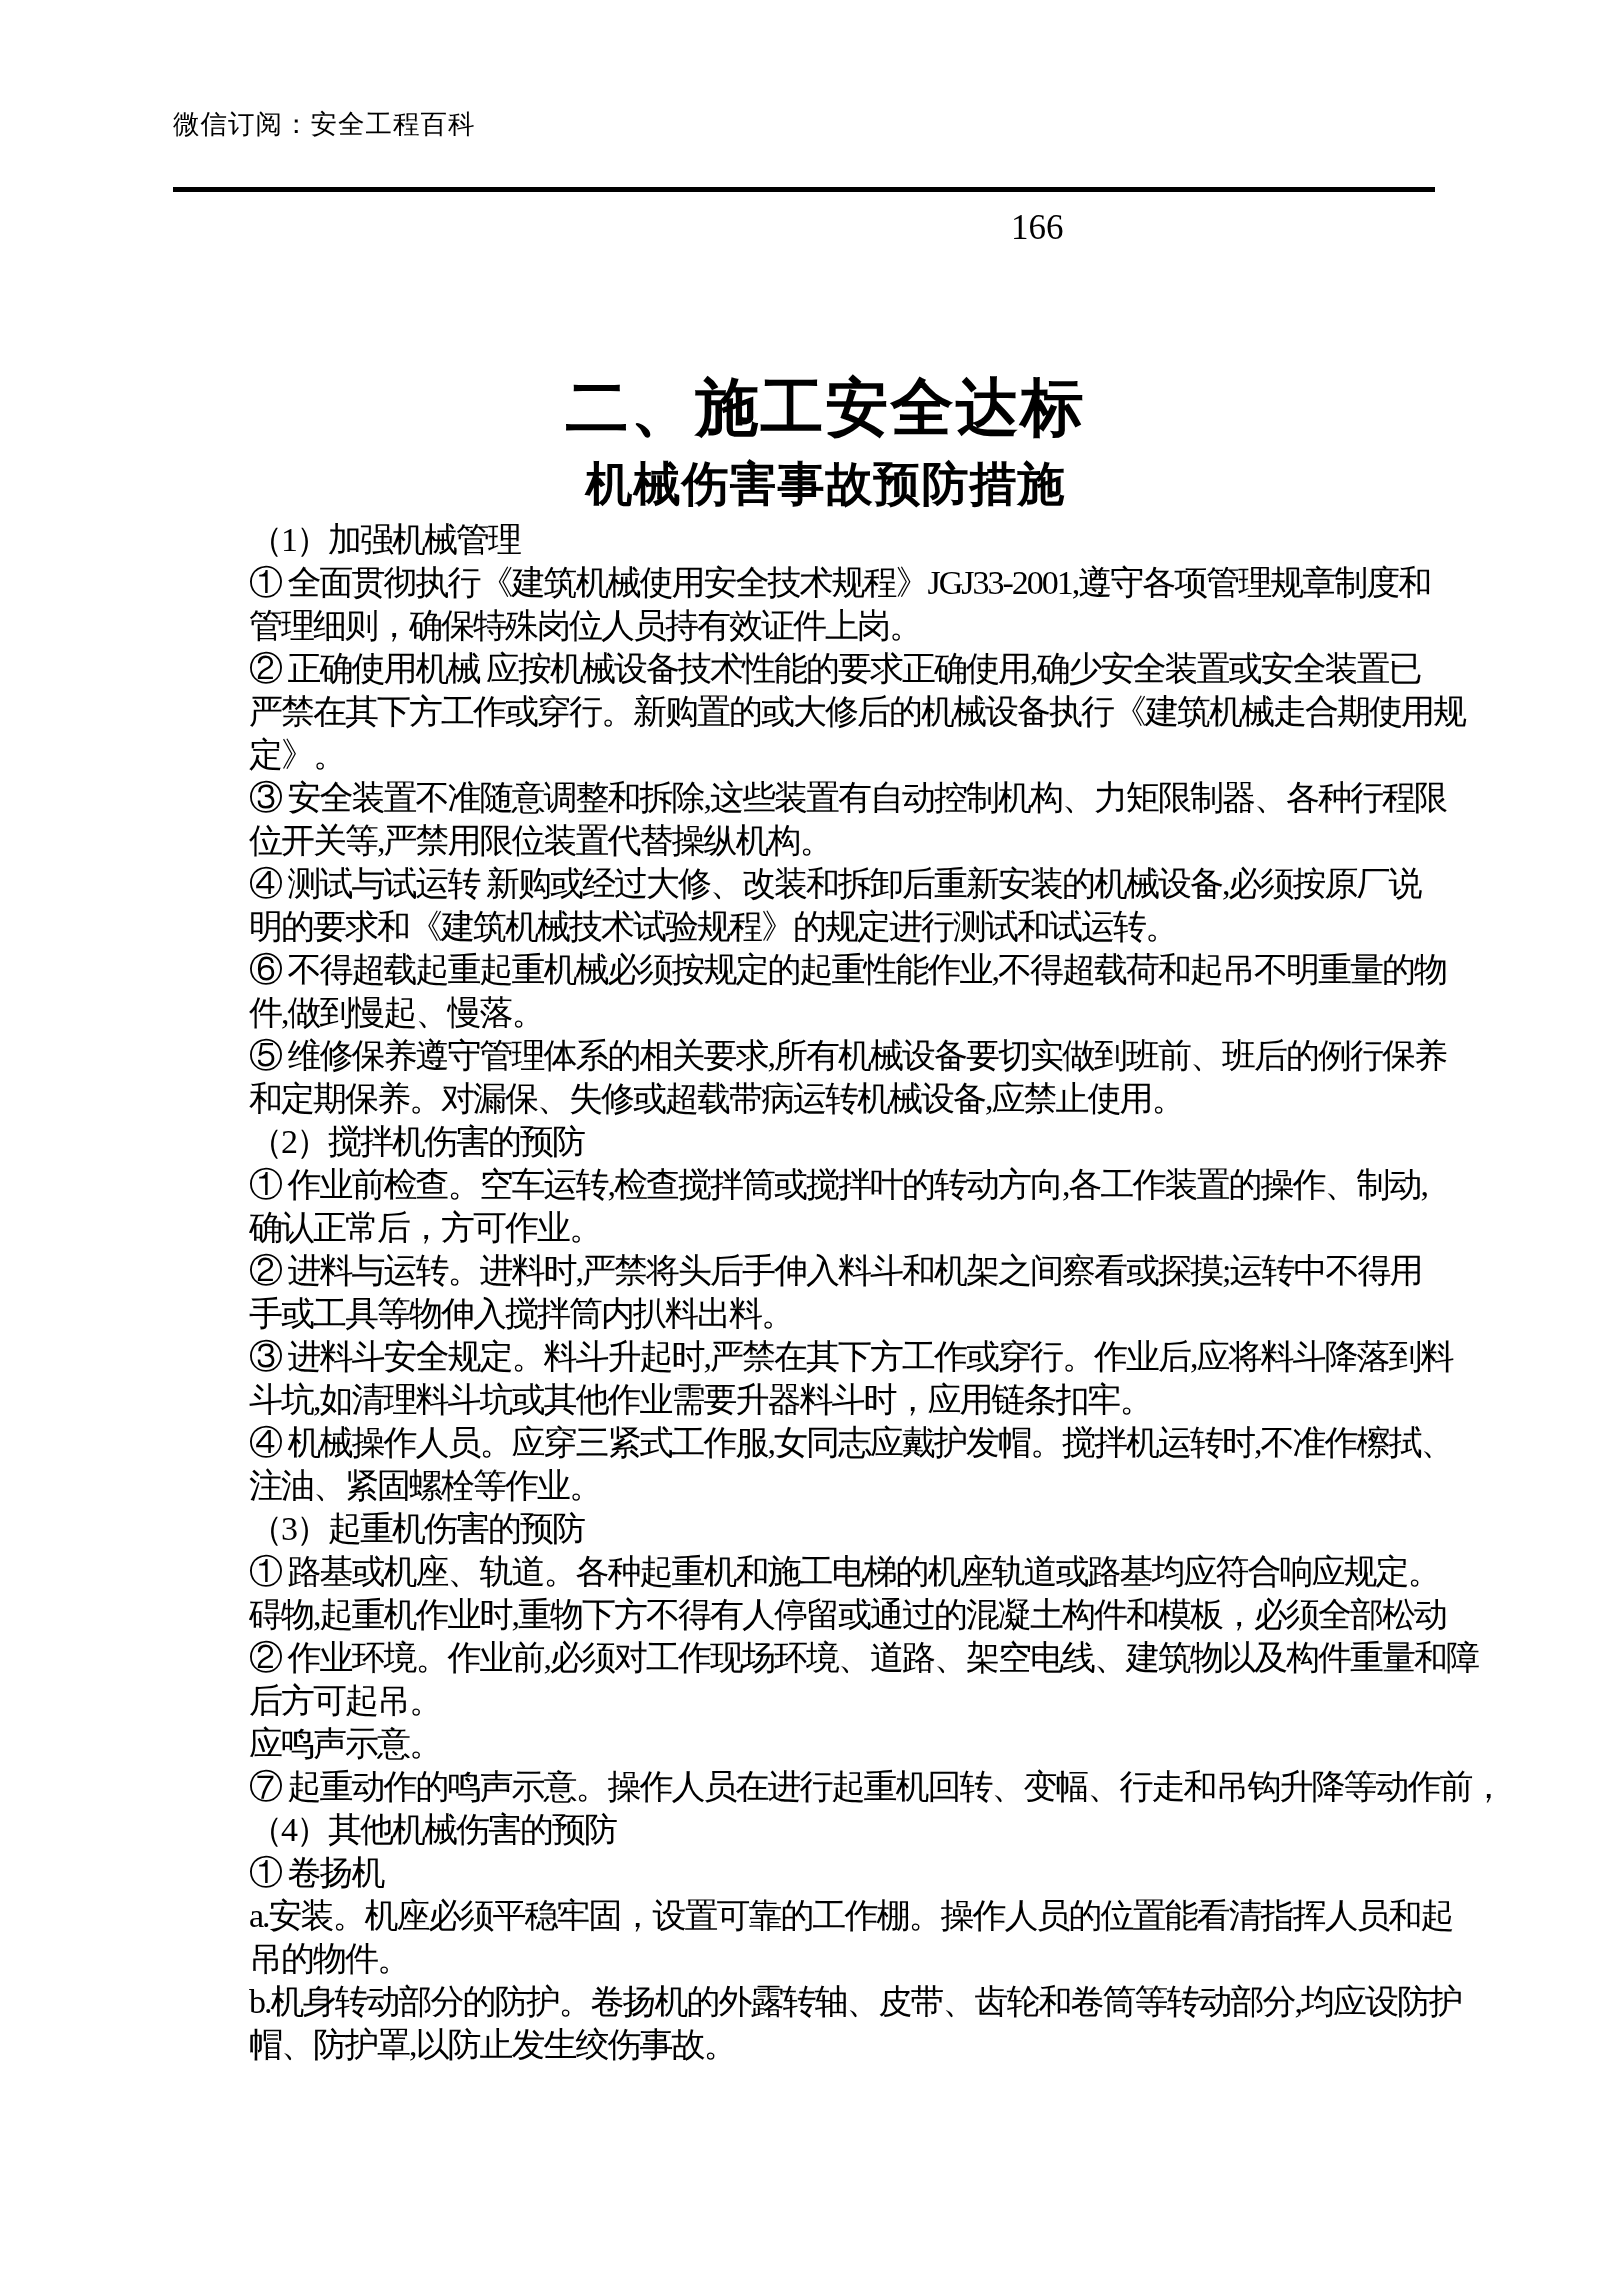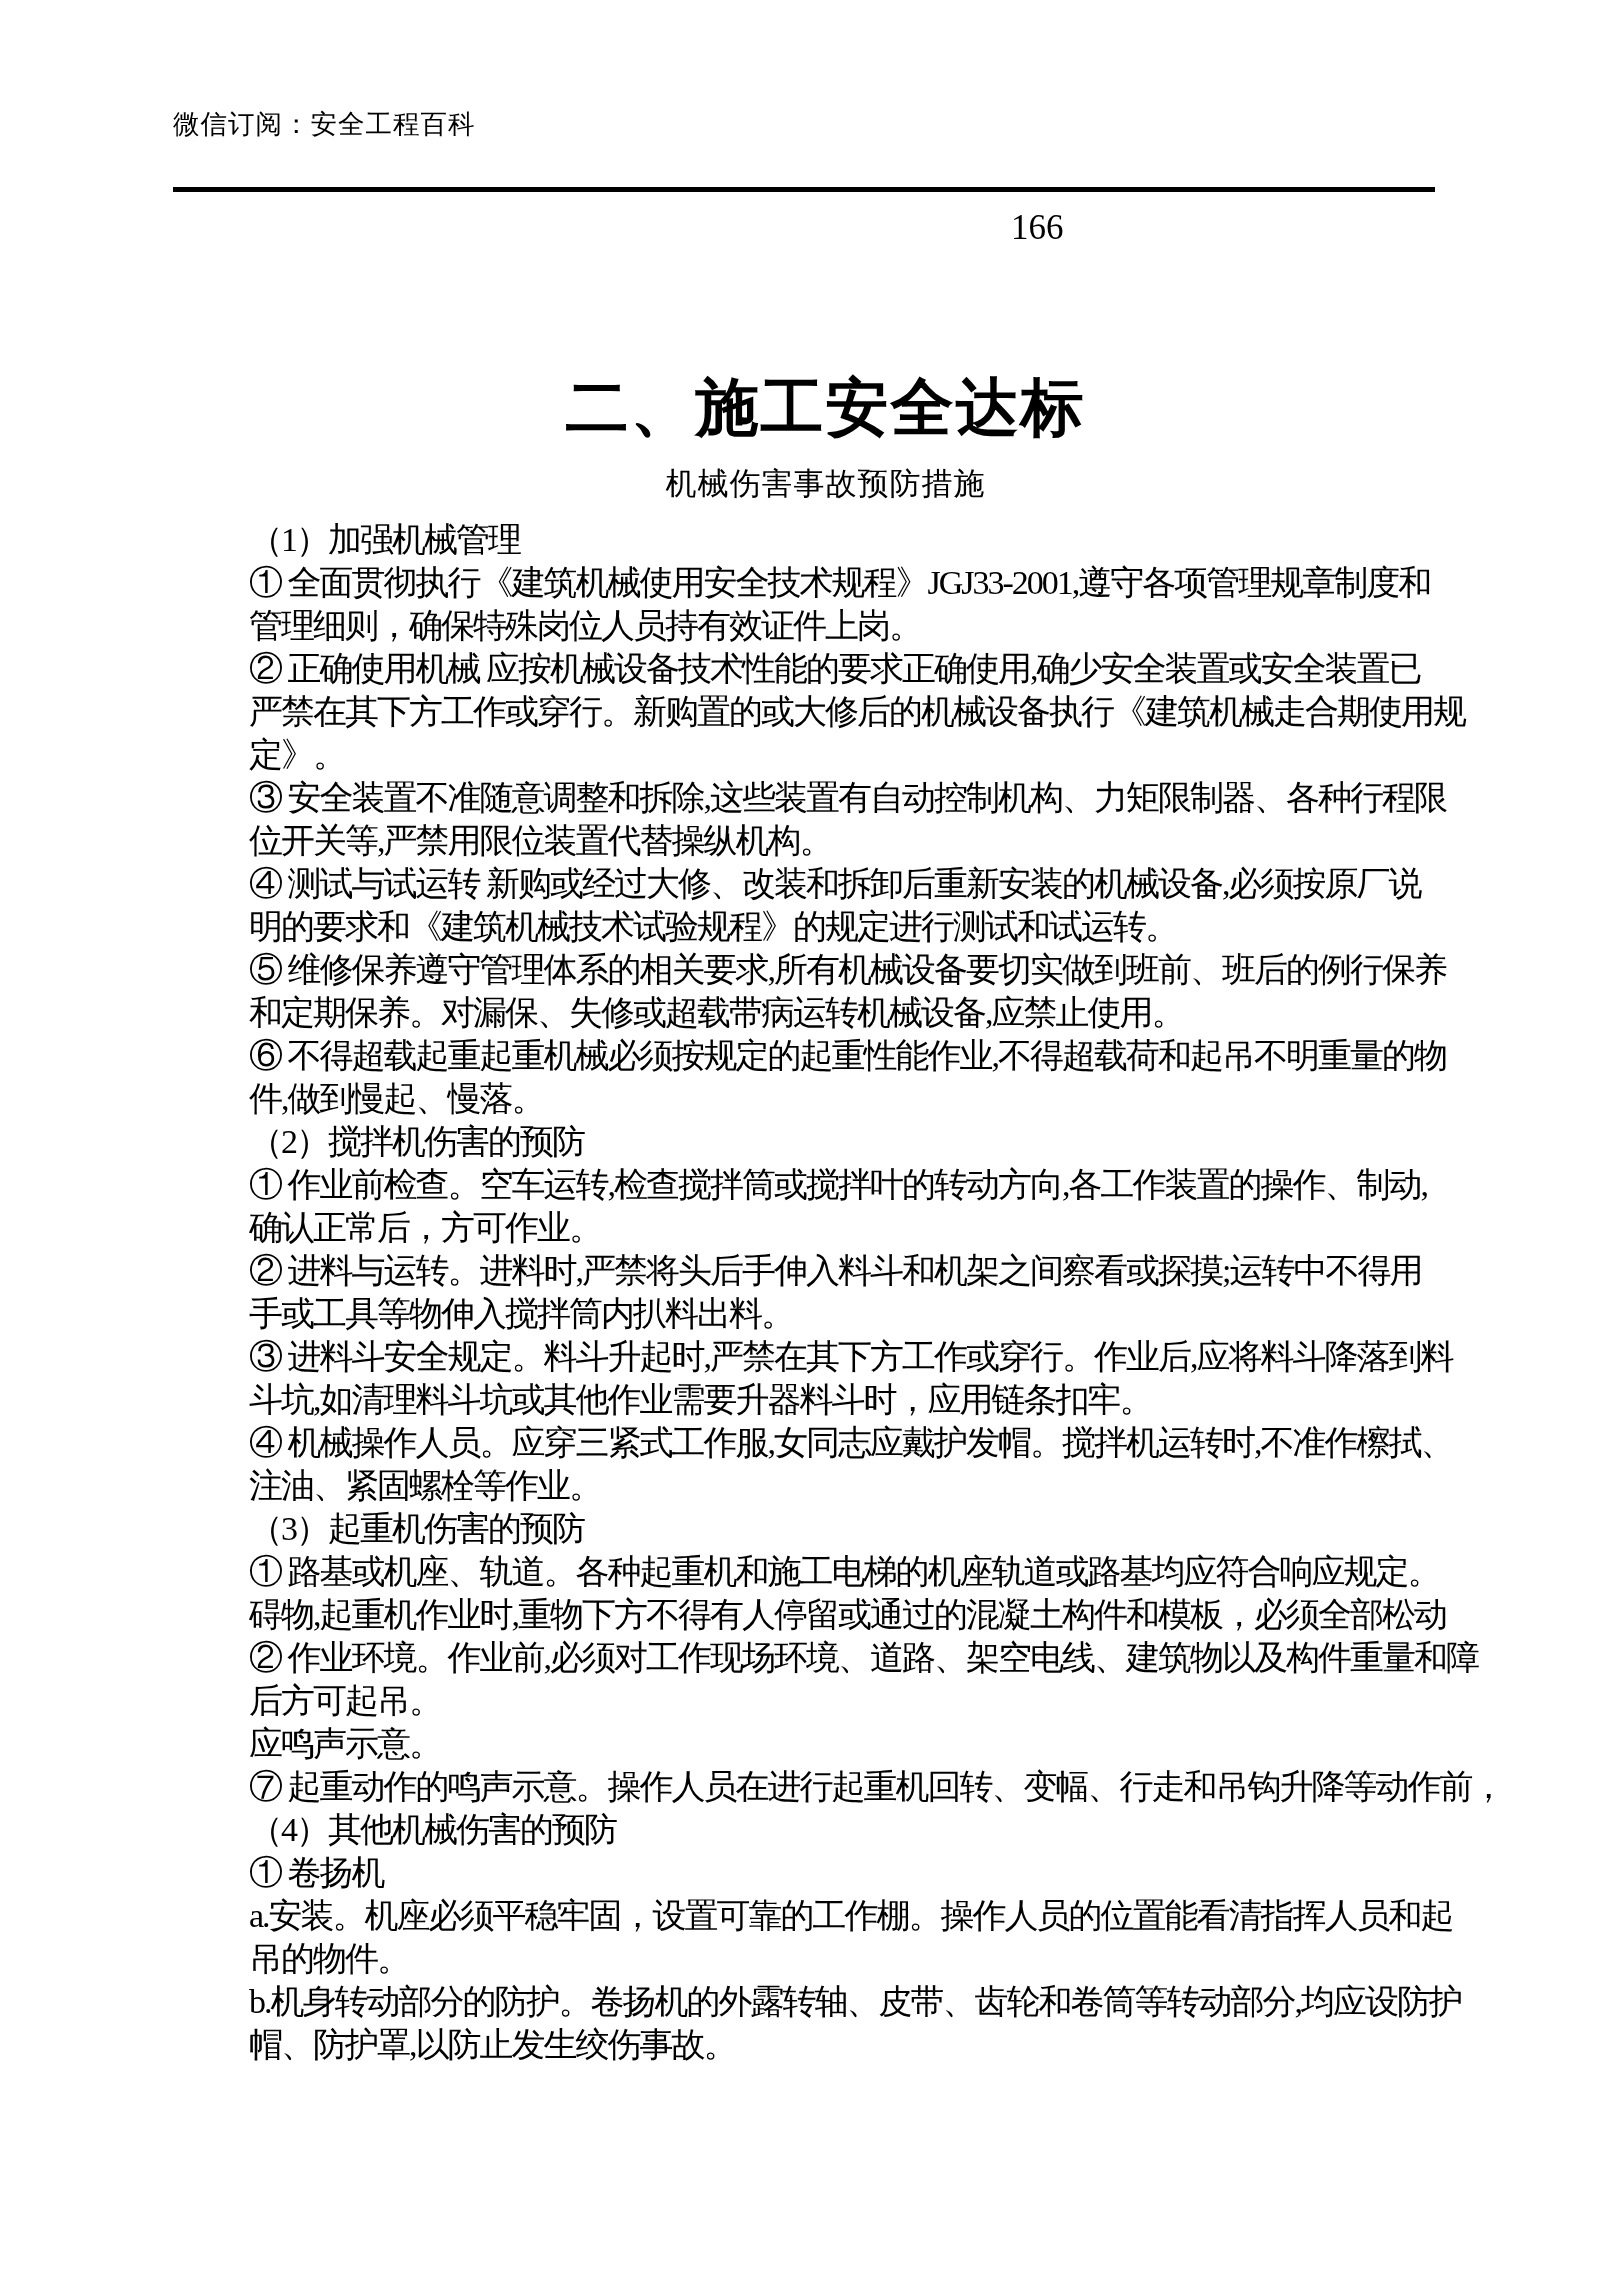--- a/index.html
+++ b/index.html
@@ -47,22 +47,22 @@
     margin-top: 40px;
   }
   .doc-title {
     font-size: 63px;
     font-weight: 900;
     line-height: 73px;
     letter-spacing: 2px;
     margin: 0;
   }
   .doc-subtitle {
-    font-size: 31px;
-    font-weight: 400;
+    font-size: 47px;
+    font-weight: 700;
     line-height: 55px;
     letter-spacing: 1px;
     margin: 11.8px 0 0 0;
   }
   .article {
     position: absolute;
     left: 249px;
     top: 518px;
     width: 1157px;
     font-size: 34px;
@@ -107,26 +107,26 @@
     </div>
     <div class="paragraph item">
       <div class="line">③ 安全装置不准随意调整和拆除,这些装置有自动控制机构、力矩限制器、各种行程限</div>
       <div class="line">位开关等,严禁用限位装置代替操纵机构。</div>
     </div>
     <div class="paragraph item">
       <div class="line">④ 测试与试运转 新购或经过大修、改装和拆卸后重新安装的机械设备,必须按原厂说</div>
       <div class="line">明的要求和《建筑机械技术试验规程》的规定进行测试和试运转。</div>
     </div>
     <div class="paragraph item">
+      <div class="line">⑥ 不得超载起重起重机械必须按规定的起重性能作业,不得超载荷和起吊不明重量的物</div>
+      <div class="line">件,做到慢起、慢落。</div>
+    </div>
+    <div class="paragraph item">
       <div class="line">⑤ 维修保养遵守管理体系的相关要求,所有机械设备要切实做到班前、班后的例行保养</div>
       <div class="line">和定期保养。对漏保、失修或超载带病运转机械设备,应禁止使用。</div>
-    </div>
-    <div class="paragraph item">
-      <div class="line">⑥ 不得超载起重起重机械必须按规定的起重性能作业,不得超载荷和起吊不明重量的物</div>
-      <div class="line">件,做到慢起、慢落。</div>
     </div>
     <div class="paragraph section">
       <div class="line">（2）搅拌机伤害的预防</div>
     </div>
     <div class="paragraph item">
       <div class="line">① 作业前检查。空车运转,检查搅拌筒或搅拌叶的转动方向,各工作装置的操作、制动,</div>
       <div class="line">确认正常后，方可作业。</div>
     </div>
     <div class="paragraph item">
       <div class="line">② 进料与运转。进料时,严禁将头后手伸入料斗和机架之间察看或探摸;运转中不得用</div>

